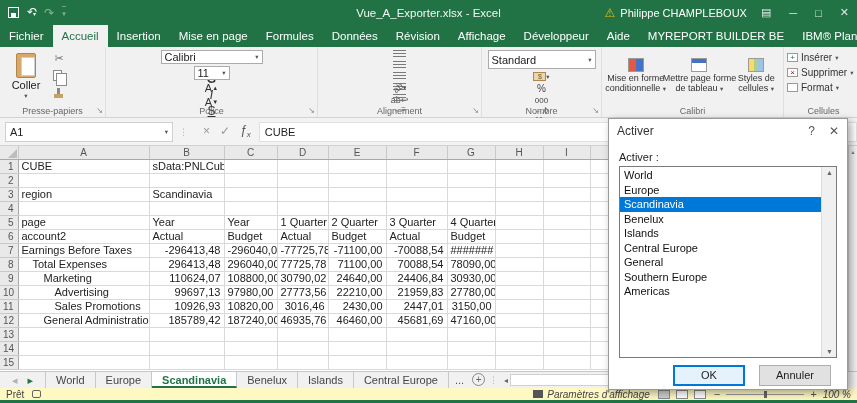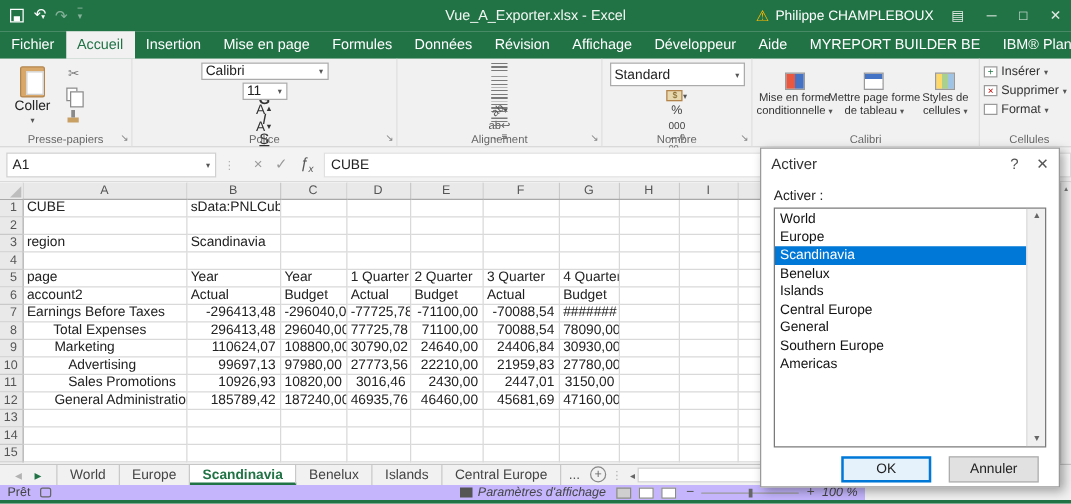--- a/index.html
+++ b/index.html
@@ -88,21 +88,21 @@
   .stab { padding:0 10px; line-height:16px; color:#444; border-right:1px solid #c9c9c9; white-space:nowrap; }
   .stab:first-of-type { border-left:1px solid #c9c9c9; }
   .stab.active { background:#fff; color:#217346; font-weight:bold; border-bottom:2px solid #217346; }
   .stab-more { padding:0 6px; line-height:16px; color:#555; }
   .ic-plus { width:13px; height:13px; border:1px solid #888; border-radius:50%; color:#666; font-size:10px; line-height:11px; text-align:center; margin:1px 4px 0 2px; }
   .hscroll { display:flex; align-items:center; gap:2px; margin-left:6px; flex:1; }
   .hscroll .arr { font-size:8px; color:#666; }
   .hscroll .track { width:130px; height:12px; background:#fff; border:1px solid #d0d0d0; }
 
   
-  .sbar { position:absolute; top:388px; left:0; width:692px; height:12px; background:#c4b5fd; display:flex; align-items:center; font-size:10px; color:#444; padding:0 6px; }
+  .sbar { position:absolute; top:388px; left:0; width:857px; height:12px; background:#fef9c3; display:flex; align-items:center; font-size:10px; color:#444; padding:0 6px; }
   .sbar .mode { margin-right:8px; }
   .ic-macro { width:9px; height:8px; border:1px solid #666; border-radius:2px; position:relative; }
   .sbar-right { margin-left:auto; display:flex; align-items:center; gap:8px;font-style:italic; }
   .ic-disp { width:10px; height:8px; background:#555; }
   .viewbtns { display:flex; gap:6px; align-items:center; }
   .vb { width:12px; height:9px; border:1px solid #8a8a8a; background:#fff; }
   .vb.sel { background:#cfcfcf; }
   .zoomline { display:flex; align-items:center; gap:6px; }
   .ztrack { width:78px; height:1px; background:#9a9a9a; position:relative; }
   .zthumb { position:absolute; left:38px; top:-3px; width:3px; height:7px; background:#666; }
@@ -477,21 +477,21 @@
           <td class="num">-71100,00</td>
           <td class="num">-70088,54</td>
           <td class="num">#######</td>
           <td></td>
           <td></td>
           <td></td>
           <td></td>
         </tr>
         <tr>
           <td class="rowhdr">8</td>
-          <td style="padding-left: 24px;">Total Expenses</td>
+          <td style="padding-left: 14px;">Total Expenses</td>
           <td class="num">296413,48</td>
           <td class="num">296040,00</td>
           <td class="num">77725,78</td>
           <td class="num">71100,00</td>
           <td class="num">70088,54</td>
           <td class="num">78090,00</td>
           <td></td>
           <td></td>
           <td></td>
           <td></td>

